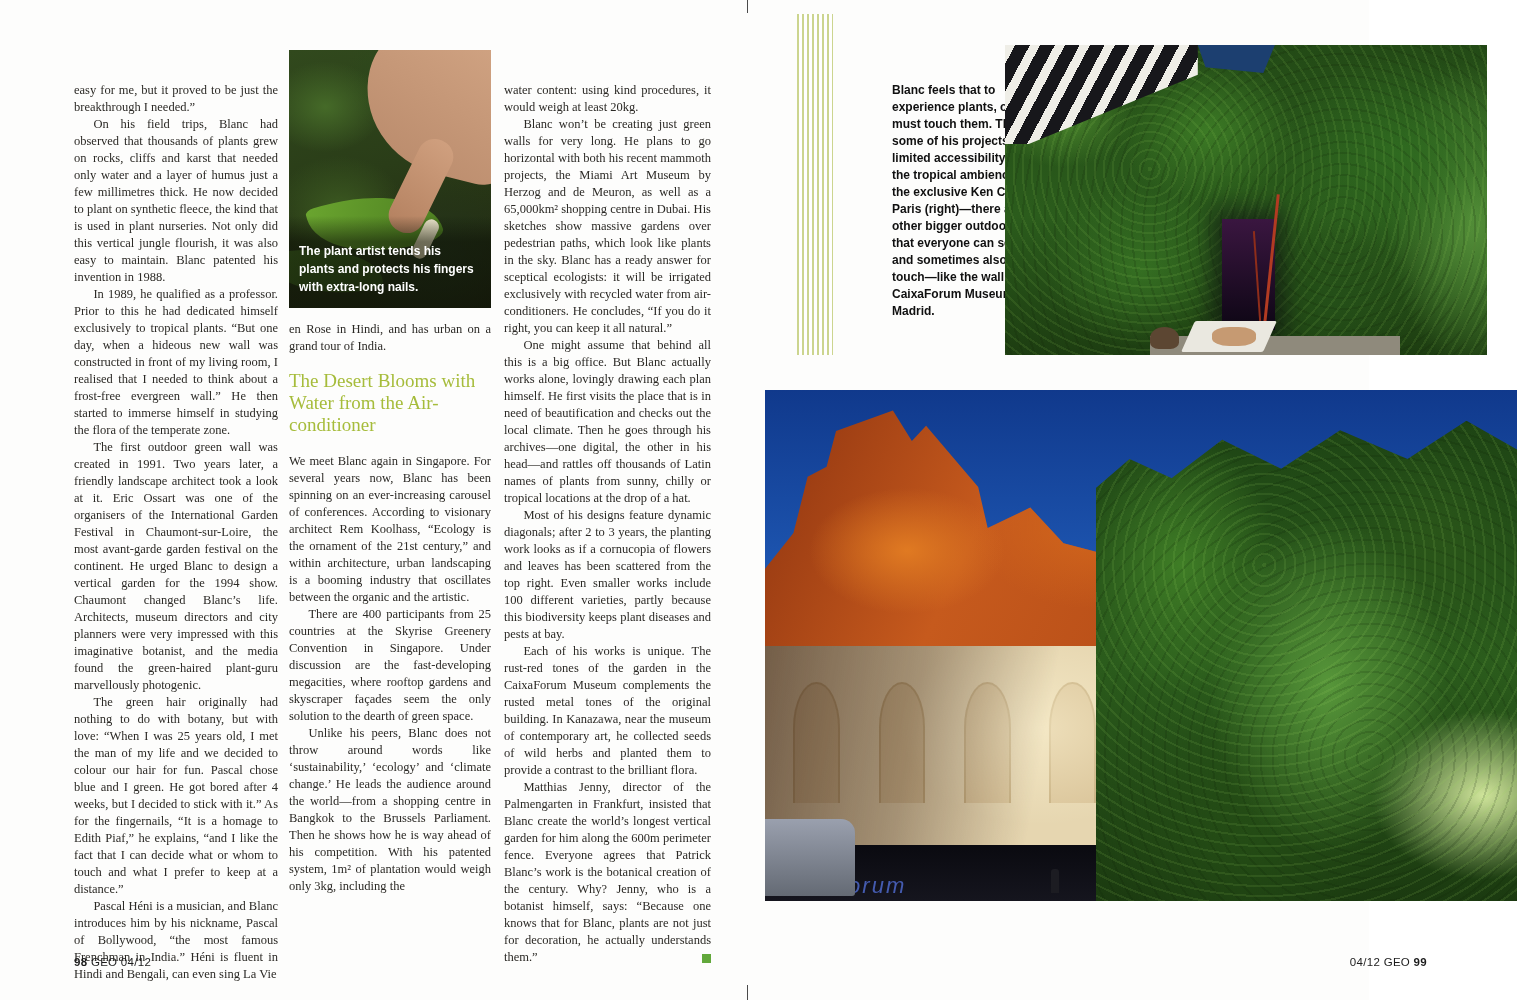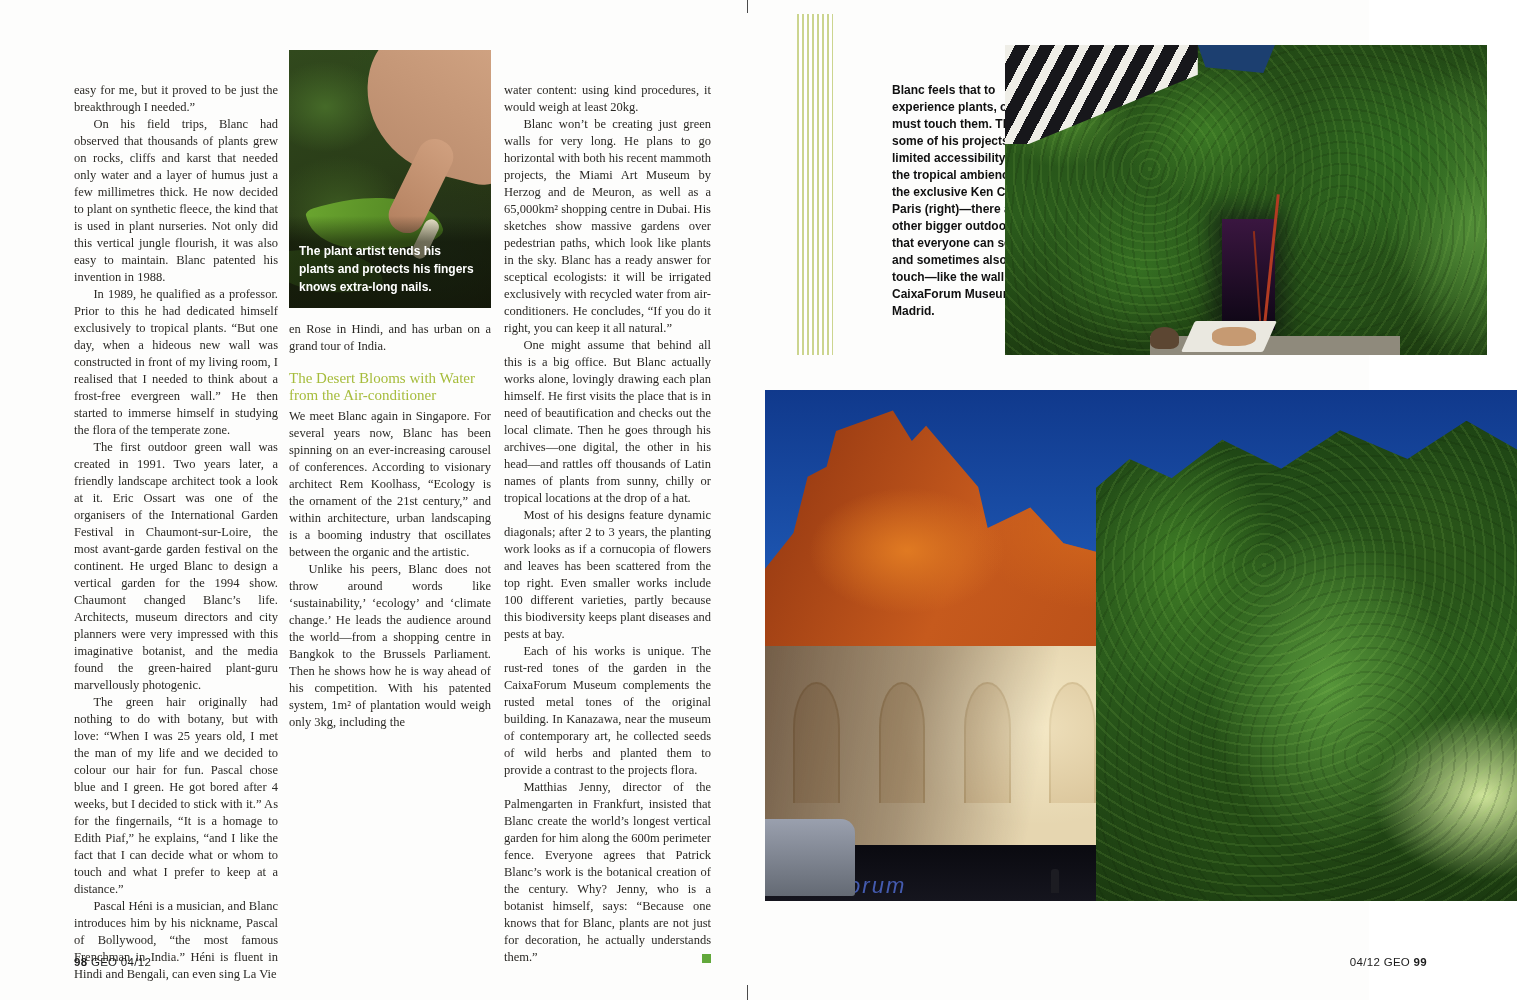--- a/index.html
+++ b/index.html
@@ -14,21 +14,21 @@
 
   
   .col{position:absolute;font-size:12.5px;line-height:17px;text-align:justify;}
   .col p{margin:0;text-indent:1.55em;}
   .col p.noindent{text-indent:0;}
   #col1{left:74px;top:82px;width:204px;}
   #col2{left:289px;top:50px;width:202px;}
   #col3{left:504px;top:82px;width:207px;}
 
   h2.section-heading{font-family:"Liberation Serif", serif;font-weight:400;
-     font-size:15px;line-height:1.15;color:#a6bc3b;margin:15px 0 3px 0;text-align:left;}
+     font-size:19px;line-height:1.15;color:#a6bc3b;margin:15px 0 17px 0;text-align:left;}
 
   .lastpara-wrap{position:relative;}
   .endmark{position:absolute;right:0;bottom:3px;width:9px;height:9px;background:#62a83b;}
 
   
   .photo-hand{position:relative;width:202px;height:258px;margin:0 0 13px 0;overflow:hidden;
      background:
        radial-gradient(ellipse 90px 70px at 18% 22%, #456a28 0%, rgba(0,0,0,0) 65%),
        radial-gradient(ellipse 120px 90px at 62% 12%, #2c4a1b 0%, rgba(0,0,0,0) 60%),
        radial-gradient(ellipse 110px 90px at 25% 62%, #3c5a21 0%, rgba(0,0,0,0) 60%),
@@ -145,34 +145,35 @@
   </div>
 
   <div class="col" id="col2">
     <figure class="photo-hand" style="margin:0 0 13px 0;">
       <div class="leaf"></div>
       <div class="leaf2"></div>
       <div class="hand"></div>
       <div class="finger"></div>
       <div class="nail"></div>
       <div class="cap-scrim"></div>
-      <figcaption>The plant artist tends his plants and protects his fingers knows extra-long nails.</figcaption>
+      <figcaption>The plant artist tends his plants and protects his fingers with extra-long nails.</figcaption>
     </figure>
     <p class="noindent">en Rose in Hindi, and has urban on a grand tour of India.</p>
     <h2 class="section-heading">The Desert Blooms with Water from the Air-conditioner</h2>
     <p class="noindent">We meet Blanc again in Singapore. For several years now, Blanc has been spinning on an ever-increasing carousel of conferences. According to visionary architect Rem Koolhass, “Ecology is the ornament of the 21st century,” and within architecture, urban landscaping is a booming industry that oscillates between the organic and the artistic.</p>
+    <p>There are 400 participants from 25 countries at the Skyrise Greenery Convention in Singapore. Under discussion are the fast-developing megacities, where rooftop gardens and skyscraper façades seem the only solution to the dearth of green space.</p>
     <p>Unlike his peers, Blanc does not throw around words like ‘sustainability,’ ‘ecology’ and ‘climate change.’ He leads the audience around the world—from a shopping centre in Bangkok to the Brussels Parliament. Then he shows how he is way ahead of his competition. With his patented system, 1m² of plantation would weigh only 3kg, including the</p>
   </div>
 
   <div class="col" id="col3">
     <p class="noindent">water content: using kind procedures, it would weigh at least 20kg.</p>
     <p>Blanc won’t be creating just green walls for very long. He plans to go horizontal with both his recent mammoth projects, the Miami Art Museum by Herzog and de Meuron, as well as a 65,000km² shopping centre in Dubai. His sketches show massive gardens over pedestrian paths, which look like plants in the sky. Blanc has a ready answer for sceptical ecologists: it will be irrigated exclusively with recycled water from air-conditioners. He concludes, “If you do it right, you can keep it all natural.”</p>
     <p>One might assume that behind all this is a big office. But Blanc actually works alone, lovingly drawing each plan himself. He first visits the place that is in need of beautification and checks out the local climate. Then he goes through his archives—one digital, the other in his head—and rattles off thousands of Latin names of plants from sunny, chilly or tropical locations at the drop of a hat.</p>
     <p>Most of his designs feature dynamic diagonals; after 2 to 3 years, the planting work looks as if a cornucopia of flowers and leaves has been scattered from the top right. Even smaller works include 100 different varieties, partly because this biodiversity keeps plant diseases and pests at bay.</p>
-    <p>Each of his works is unique. The rust-red tones of the garden in the CaixaForum Museum complements the rusted metal tones of the original building. In Kanazawa, near the museum of contemporary art, he collected seeds of wild herbs and planted them to provide a contrast to the projects flora.</p>
+    <p>Each of his works is unique. The rust-red tones of the garden in the CaixaForum Museum complements the rusted metal tones of the original building. In Kanazawa, near the museum of contemporary art, he collected seeds of wild herbs and planted them to provide a contrast to the brilliant flora.</p>
     <div class="lastpara-wrap">
       <p>Matthias Jenny, director of the Palmengarten in Frankfurt, insisted that Blanc create the world’s longest vertical garden for him along the 600m perimeter fence. Everyone agrees that Patrick Blanc’s work is the botanical creation of the century. Why? Jenny, who is a botanist himself, says: “Because one knows that for Blanc, plants are not just for decoration, he actually understands them.”</p>
       <span class="endmark"></span>
     </div>
   </div>
 
   <div class="footer" id="footer-left">
     <span class="pg">98</span>
     <span>GEO 04/12</span>
   </div>

